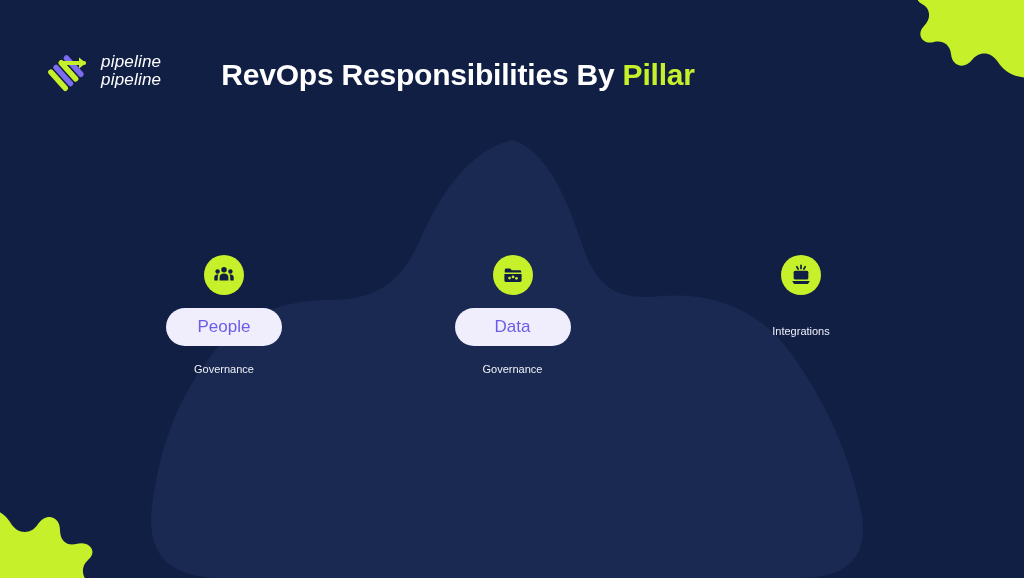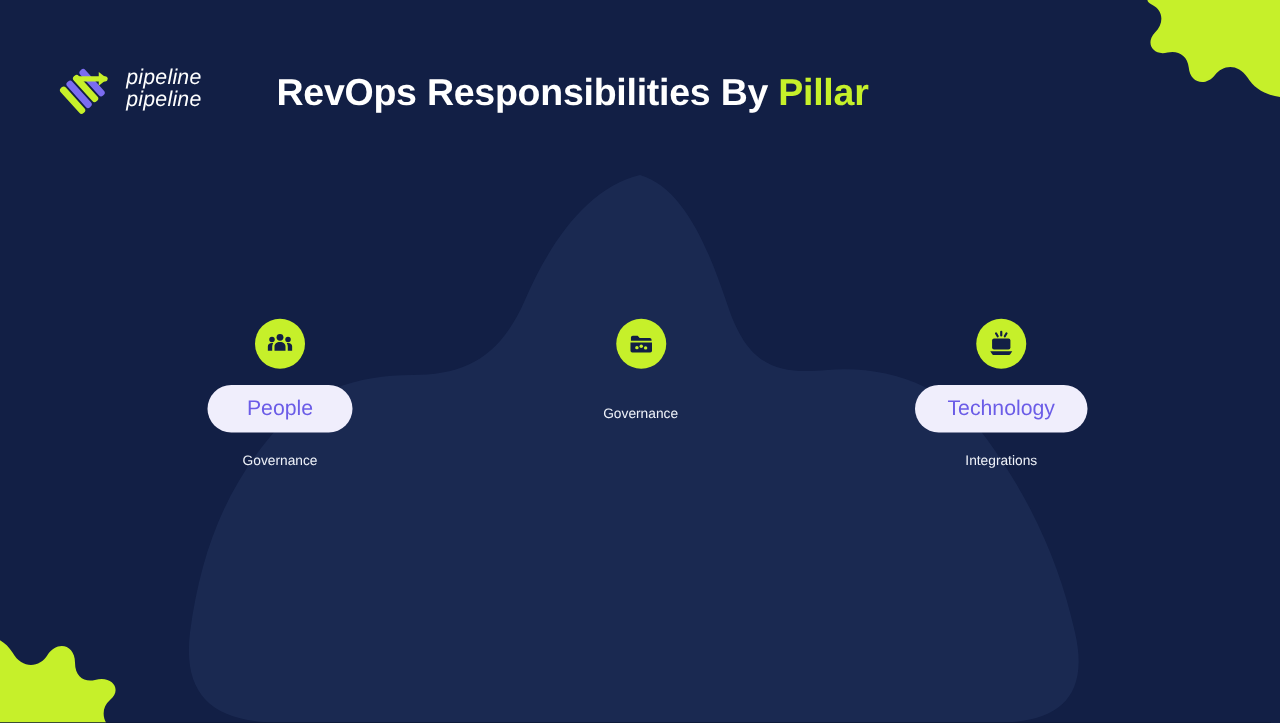--- a/index.html
+++ b/index.html
@@ -194,29 +194,29 @@
     <div class="pillar">
       <div class="pillar-icon">
         <svg width="22" height="22" viewBox="0 0 24 24" fill="#121f45">
           <path d="M3 6.6a1.6 1.6 0 0 1 1.6-1.6h4.3l1.7 1.9h8.8A1.6 1.6 0 0 1 21 8.5v.9H3V6.6z"></path>
           <path d="M2.6 10.9h18.8v7.2a1.6 1.6 0 0 1-1.6 1.6H4.2a1.6 1.6 0 0 1-1.6-1.6v-7.2z"></path>
           <circle cx="8.2" cy="15.4" r="1.5" fill="#c6f02a"></circle>
           <circle cx="12" cy="14.1" r="1.5" fill="#c6f02a"></circle>
           <circle cx="15.8" cy="15.6" r="1.5" fill="#c6f02a"></circle>
         </svg>
       </div>
+      <div class="pillar-chip">Data</div>
       <div class="pillar-caption">Governance</div>
     </div>
 
     <div class="pillar">
       <div class="pillar-icon">
         <svg width="22" height="22" viewBox="0 0 24 24" fill="#121f45">
           <path d="M12 1.6v3.2M7.4 2.9l1.5 2.6M16.6 2.9l-1.5 2.6" stroke="#121f45" stroke-width="1.9" stroke-linecap="round"></path>
           <rect x="4" y="7.4" width="16" height="9.6" rx="1.7"></rect>
           <path d="M2.4 18.6h19.2l-1.7 2.6a1.3 1.3 0 0 1-1.1.6H5.2a1.3 1.3 0 0 1-1.1-.6l-1.7-2.6z"></path>
         </svg>
       </div>
-      <div class="pillar-chip">Technology</div>
       <div class="pillar-caption">Integrations</div>
     </div>
 
   </div>
 </div>
 
 </body></html>

